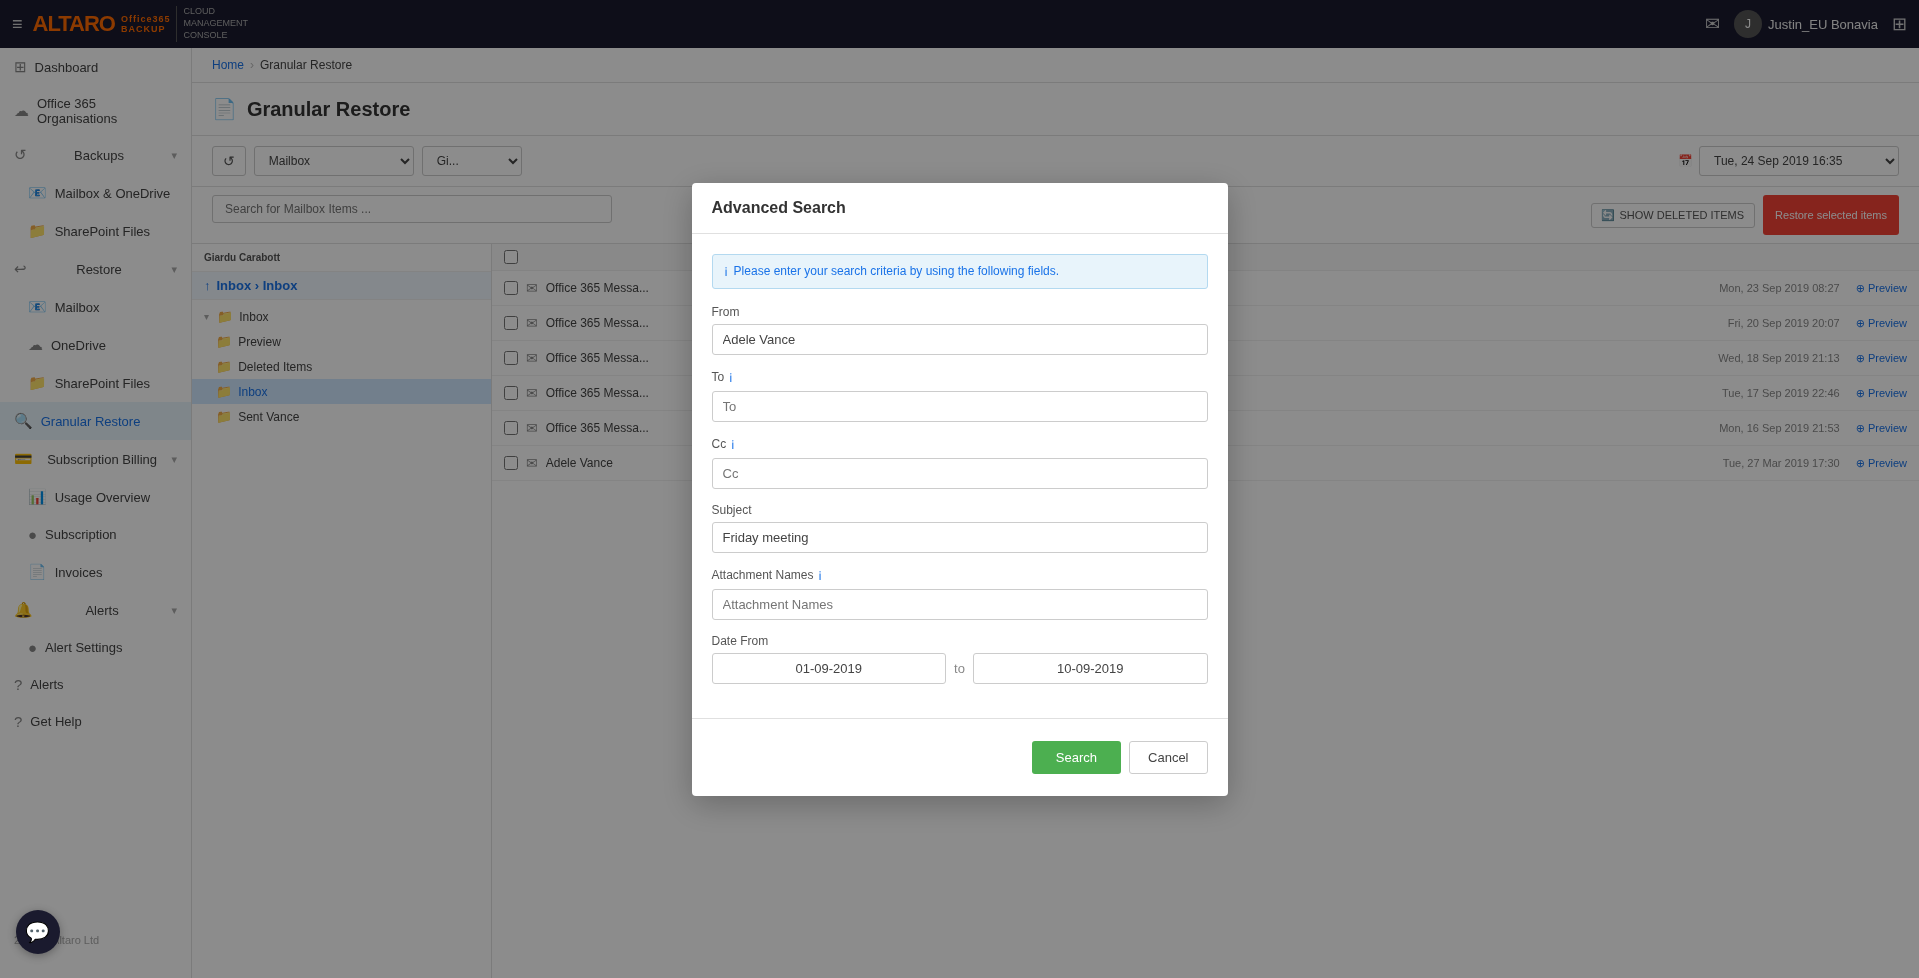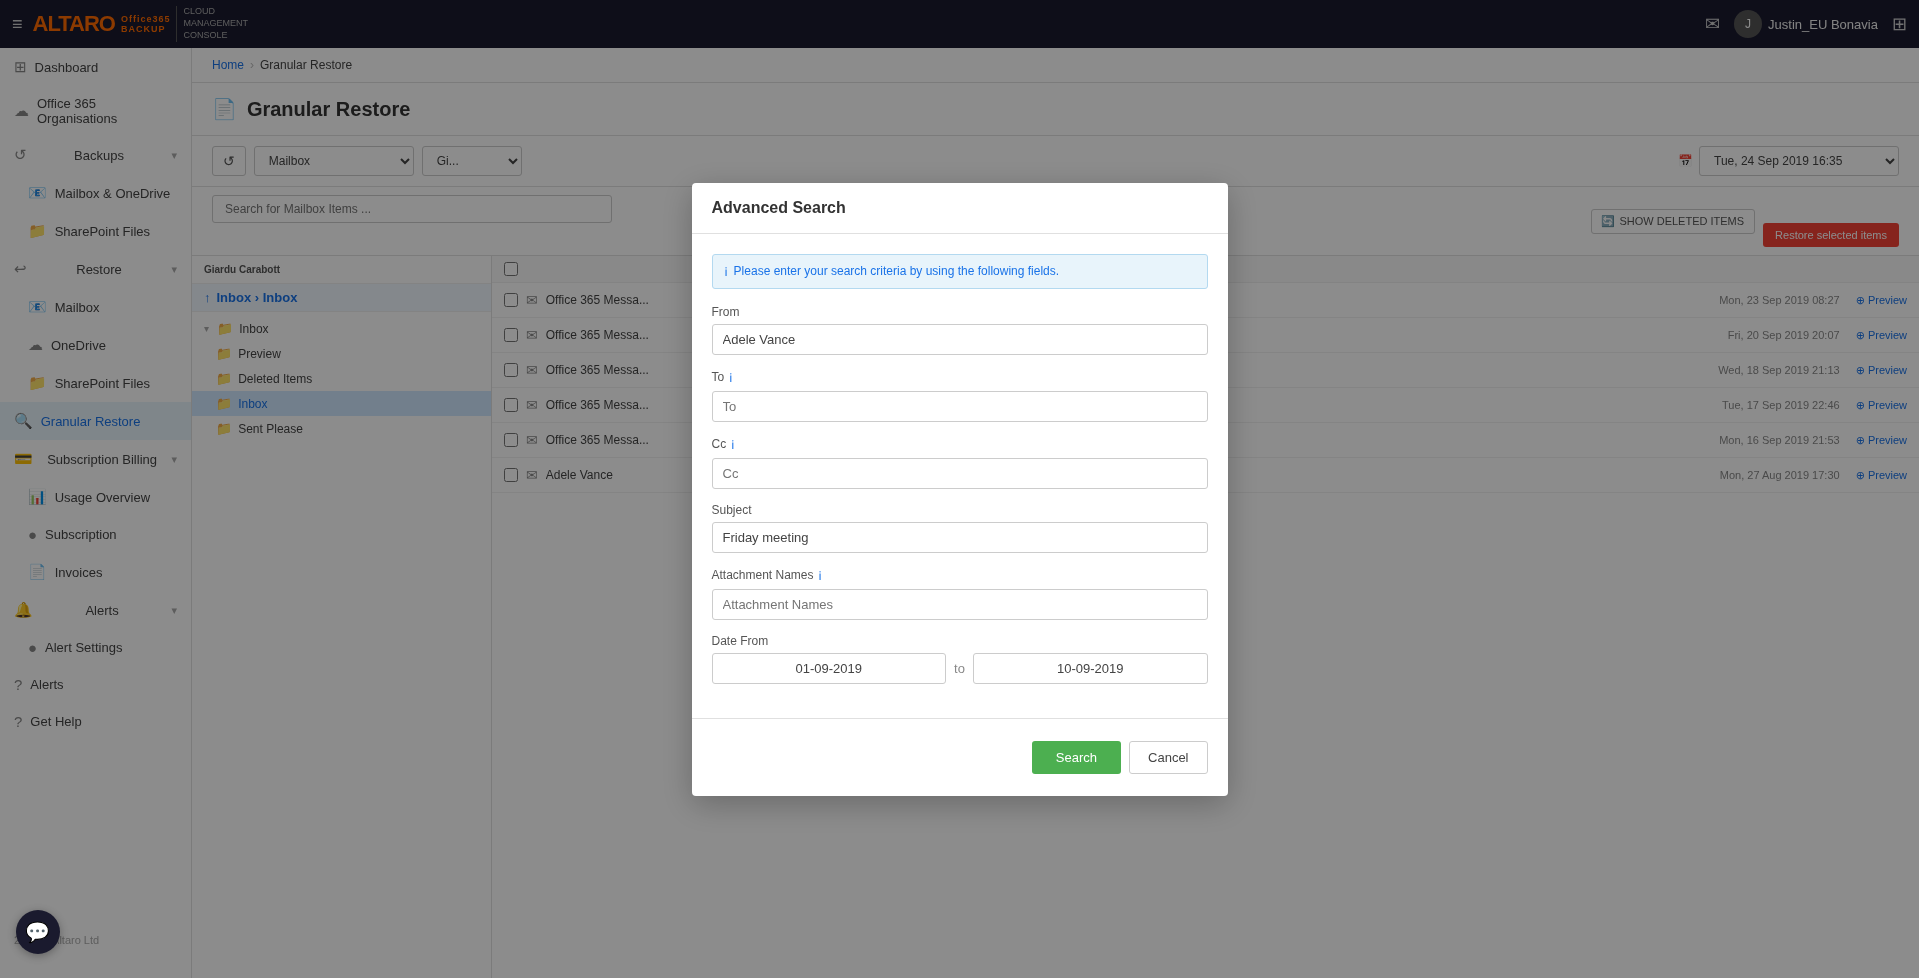--- a/index.html
+++ b/index.html
@@ -135,21 +135,21 @@
     .search-input {
       width: 100%;
       padding: 6px 12px;
       border: 1px solid #ccc;
       border-radius: 3px;
       font-size: 12px;
       color: #999;
     }
     .search-right-actions { display: flex; align-items: center; gap: 8px; }
     .show-deleted-btn { padding: 5px 10px; border: 1px solid #ccc; background: #fff; border-radius: 3px; font-size: 11px; color: #555; cursor: pointer; display: flex; align-items: center; gap: 4px; }
-    .restore-btn { padding: 6px 12px; background: #f44336; color: #fff; border: none; border-radius: 3px; font-size: 11px; cursor: pointer; margin-top: 28px; }
+    .restore-btn { padding: 14px 12px; background: #f44336; color: #fff; border: none; border-radius: 3px; font-size: 11px; cursor: pointer; }
 
     
     .folder-panel {
       width: 300px;
       min-width: 300px;
       background: #fff;
       border-right: 1px solid #e0e0e0;
       overflow-y: auto;
       position: relative;
     }
@@ -504,21 +504,21 @@
         <div class="folder-item folder-indent-1">
           <span class="folder-icon">📁</span>
           <span>Deleted Items</span>
         </div>
         <div class="folder-item folder-indent-1 active">
           <span class="folder-icon">📁</span>
           <span>Inbox</span>
         </div>
         <div class="folder-item folder-indent-1">
           <span class="folder-icon">📁</span>
-          <span>Sent Please</span>
+          <span>Sent Vance</span>
         </div>
       </div>
     </div>
 
     <div class="email-panel">
       <div class="email-list-header">
         <input type="checkbox" class="email-checkbox" style="margin-right: 8px;">
       </div>
 
       <div class="email-row">
@@ -553,21 +553,21 @@
         <input type="checkbox" class="email-checkbox" style="">
         <span class="email-icon">✉</span>
         <span class="email-subject">Office 365 Messa...</span>
         <span class="email-date">Mon, 16 Sep 2019 21:53</span>
         <span class="email-preview">⊕ <span>Preview</span></span>
       </div>
       <div class="email-row">
         <input type="checkbox" class="email-checkbox" style="">
         <span class="email-icon">✉</span>
         <span class="email-subject">Adele Vance</span>
-        <span class="email-date">Mon, 27 Aug 2019 17:30</span>
+        <span class="email-date">Tue, 27 Mar 2019 17:30</span>
         <span class="email-preview">⊕ <span>Preview</span></span>
       </div>
     </div>
   </div>
 </div>
 
 <div class="modal-overlay">
   <div class="modal">
     <div class="modal-header">Advanced Search</div>
     <div class="modal-body">

